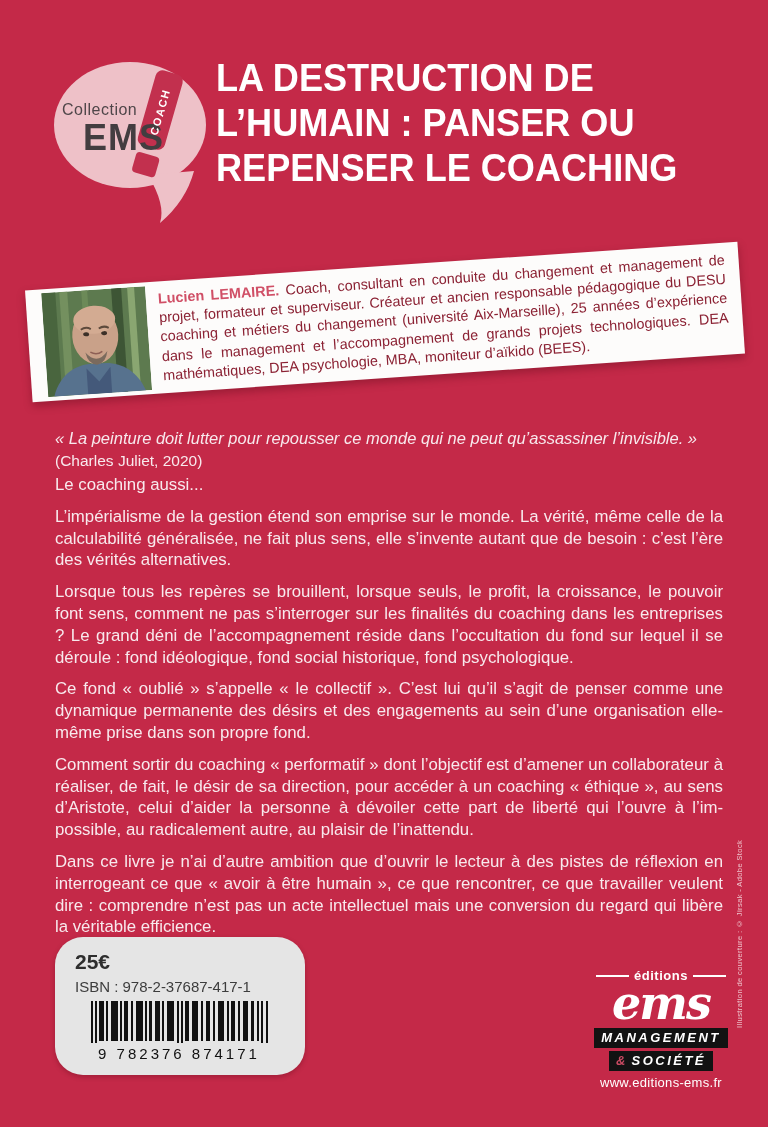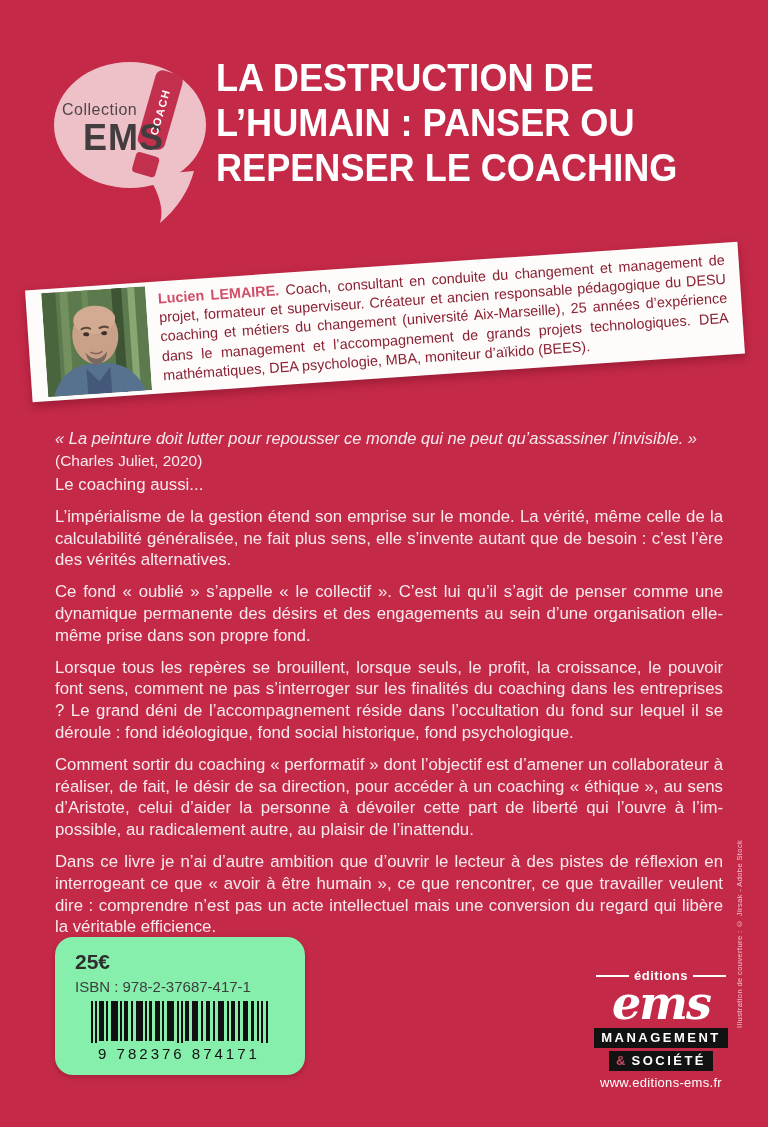--- a/index.html
+++ b/index.html
@@ -46,21 +46,21 @@
   .quote .qattr{font-size:15.5px; margin-top:3px;}
   
   .synopsis{position:absolute; left:55px; top:474px; width:668px; color:#f8e9ed;}
   .synopsis p{
     margin:0 0 10px 0; font-size:16.8px; line-height:21.8px; text-align:justify;
   }
   .synopsis p.first{text-align:left;}
   
   .pricebox{
     position:absolute; left:55px; top:937px; width:250px; height:138px;
-    background:#86efac; border-radius:18px; box-shadow:0 2px 5px rgba(80,5,20,.3);
+    background:#e5e5e5; border-radius:28px; box-shadow:0 2px 5px rgba(80,5,20,.3);
   }
   .pricebox .price{margin:13px 0 0 20px; font-size:21px; font-weight:bold; color:#2e2e2e;}
   .pricebox .isbn{margin:4px 0 0 20px; font-size:15px; color:#3d3d3d;}
   .pricebox .barcode{margin:6px 0 0 36px;}
   .pricebox .digits{
     width:188px; margin:-2px 0 0 30px; text-align:center;
     font-size:15px; letter-spacing:3px; color:#111;
   }
   
   .publisher{
@@ -69,21 +69,21 @@
   }
   .publisher .ed-row{display:flex; align-items:center; width:100%; gap:5px;}
   .publisher .ed-row .dash{flex:1; height:2px; background:#fff;}
   .publisher .ed-row .ed{font-size:13px; font-weight:bold; letter-spacing:.5px;}
   .publisher .ems-logo{
     font-family:"DejaVu Serif", serif; font-style:italic; font-weight:bold;
     font-size:46px; line-height:44px; letter-spacing:-2px; margin-top:-2px;
   }
   .publisher .bar{
     background:#121212; color:#fff; font-weight:bold; font-size:13px;
-    letter-spacing:2.5px; padding:2px 7px 3px 7px; margin-top:3px; white-space:nowrap;
+    letter-spacing:2.5px; padding:2px 7px 3px 7px; margin-top:3px; white-space:nowrap;font-style:italic;
   }
   .publisher .bar .amp{color:#c94a62; letter-spacing:0;}
   .publisher .site{font-size:13px; margin-top:4px; letter-spacing:.3px;}
   
   .credit{
     position:absolute; left:735px; top:828px; height:200px;
     writing-mode:vertical-rl; transform:rotate(180deg);
     font-size:7.5px; color:#eec3cc; letter-spacing:.4px; white-space:nowrap;
   }
 </style>
@@ -135,22 +135,22 @@
   </div>
 
   <div class="quote">
     <div class="qtext">« La peinture doit lutter pour repousser ce monde qui ne peut qu’assassiner l’invisible. »</div>
     <div class="qattr">(Charles Juliet, 2020)</div>
   </div>
 
   <div class="synopsis">
     <p class="first">Le coaching aussi...</p>
     <p>L’impérialisme de la gestion étend son emprise sur le monde. La vérité, même celle de la calculabilité généralisée, ne fait plus sens, elle s’invente autant que de besoin : c’est l’ère des vérités alternatives.</p>
+    <p>Lorsque tous les repères se brouillent, lorsque seuls, le profit, la croissance, le pouvoir font sens, comment ne pas s’interroger sur les finalités du coaching dans les entreprises ? Le grand déni de l’accompagnement réside dans l’occultation du fond sur lequel il se déroule : fond idéologique, fond social historique, fond psychologique.</p>
     <p>Ce fond « oublié » s’appelle « le collectif ». C’est lui qu’il s’agit de penser comme une dynamique permanente des désirs et des engagements au sein d’une organisation elle-même prise dans son propre fond.</p>
-    <p>Lorsque tous les repères se brouillent, lorsque seuls, le profit, la croissance, le pouvoir font sens, comment ne pas s’interroger sur les finalités du coaching dans les entreprises ? Le grand déni de l’accompagnement réside dans l’occultation du fond sur lequel il se déroule : fond idéologique, fond social historique, fond psychologique.</p>
     <p>Comment sortir du coaching « performatif » dont l’objectif est d’amener un collaborateur à réaliser, de fait, le désir de sa direction, pour accéder à un coaching « éthique », au sens d’Aristote, celui d’aider la personne à dévoiler cette part de liberté qui l’ouvre à l’im-possible, au radicalement autre, au plaisir de l’inattendu.</p>
     <p>Dans ce livre je n’ai d’autre ambition que d’ouvrir le lecteur à des pistes de réflexion en interrogeant ce que « avoir à être humain », ce que rencontrer, ce que travailler veulent dire : comprendre n’est pas un acte intellectuel mais une conversion du regard qui libère la véritable efficience.</p>
   </div>
 
   <div class="pricebox">
     <div class="price">25€</div>
     <div class="isbn">ISBN : 978-2-37687-417-1</div>
     <svg class="barcode" width="180" height="42" viewBox="0 0 180 42">
       <g fill="#111">
         <rect x="0" width="2" height="42"></rect>

